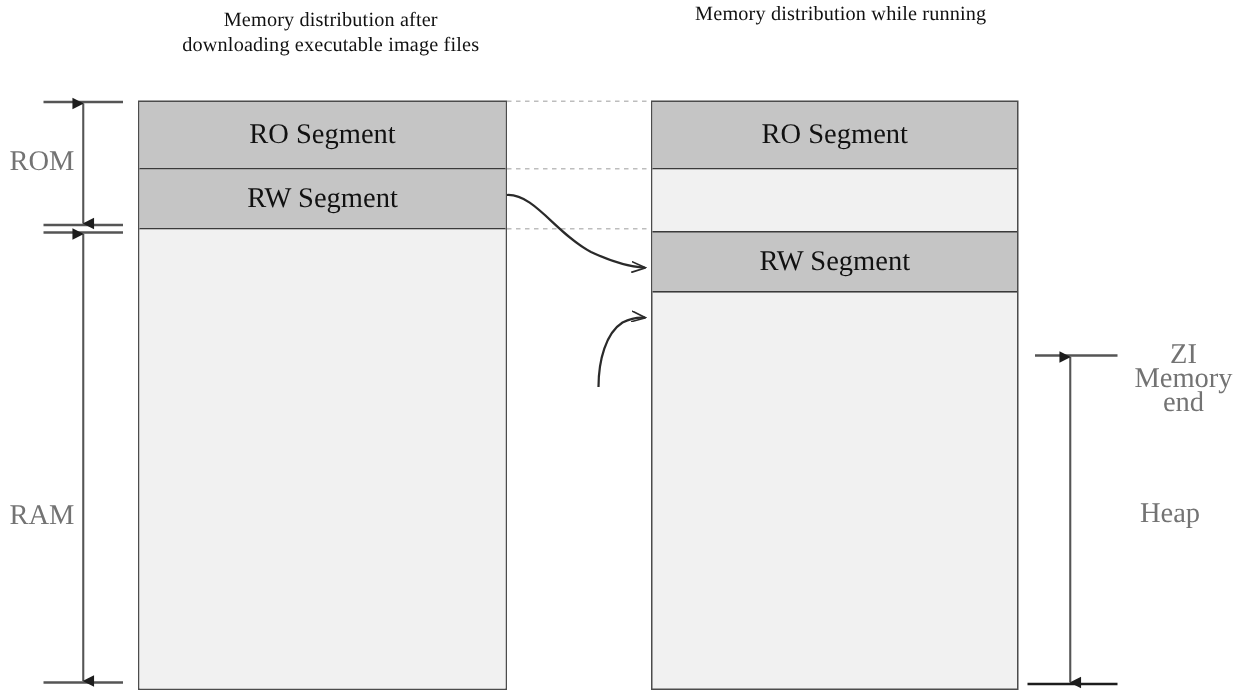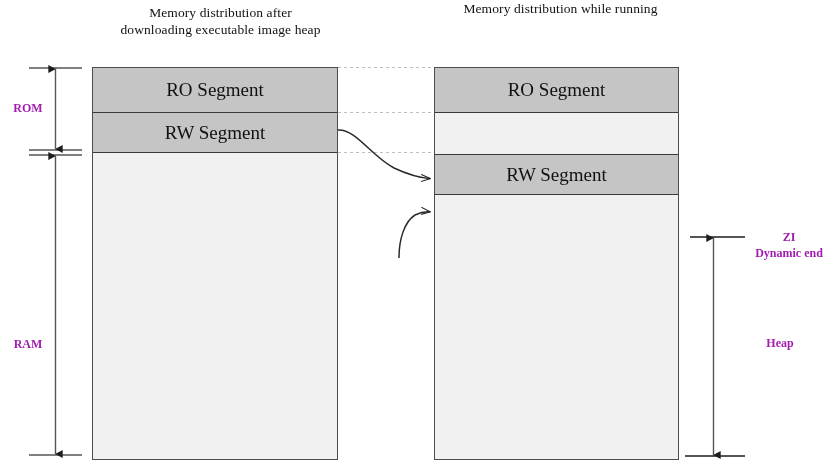--- a/index.html
+++ b/index.html
@@ -69,45 +69,44 @@
   
   #r-ro   { top: 0px;   height: 45px; }
   #r-gap  { top: 45px;  height: 41px; }
   #r-rw   { top: 86px;  height: 41px; }
   #r-zi   { top: 127px; height: 42px; }
   #r-heap { top: 169px; bottom: 0; }
 
   
   .bracket-label {
     position: absolute;
-    font-size: 12px;
-    color: #a21caf;
+    font-size: 19px;
+    color: #737373;
     text-align: center;
     line-height: 16px;
-    font-weight: bold;
   }
   #label-rom  { left: 2px;  top: 100px; width: 52px; }
   #label-ram  { left: 2px;  top: 316px; width: 52px; margin-top: 20px; }
   #label-zi-end { left: 750px; top: 229px; width: 78px; }
   #label-heap   { left: 750px; top: 335px; width: 60px; text-align: center; }
 
   svg.overlay {
     position: absolute;
     left: 0; top: 0;
     width: 829px;
     height: 464px;
     pointer-events: none;
   }
 </style>
 </head>
 <body>
 
 <div id="canvas">
 
-  <div id="title-left" class="col-title">Memory distribution after downloading executable image heap</div>
+  <div id="title-left" class="col-title">Memory distribution after downloading executable image files</div>
 
   <div id="title-right" class="col-title">Memory distribution while running</div>
 
   <div id="col-left" class="mem-col">
     <div id="l-ro" class="seg seg-filled">
       <span>RO Segment</span>
     </div>
     <div id="l-rw" class="seg seg-filled">
       <span>RW Segment</span>
     </div>
@@ -169,18 +168,18 @@
       <line x1="713.5" y1="238" x2="713.5" y2="455" stroke="#555555" stroke-width="1.4" marker-start="url(#arrHeadUp)" marker-end="url(#arrHeadDown)"></line>
     </g>
   </svg>
 
   <div id="label-rom" class="bracket-label">ROM</div>
 
   <div id="label-ram" class="bracket-label">RAM</div>
 
   <div id="label-zi-end" class="bracket-label">
     <div>ZI</div>
-    <div>Dynamic end</div>
+    <div>Memory end</div>
   </div>
 
   <div id="label-heap" class="bracket-label">Heap</div>
 
 </div>
 
 </body></html>

